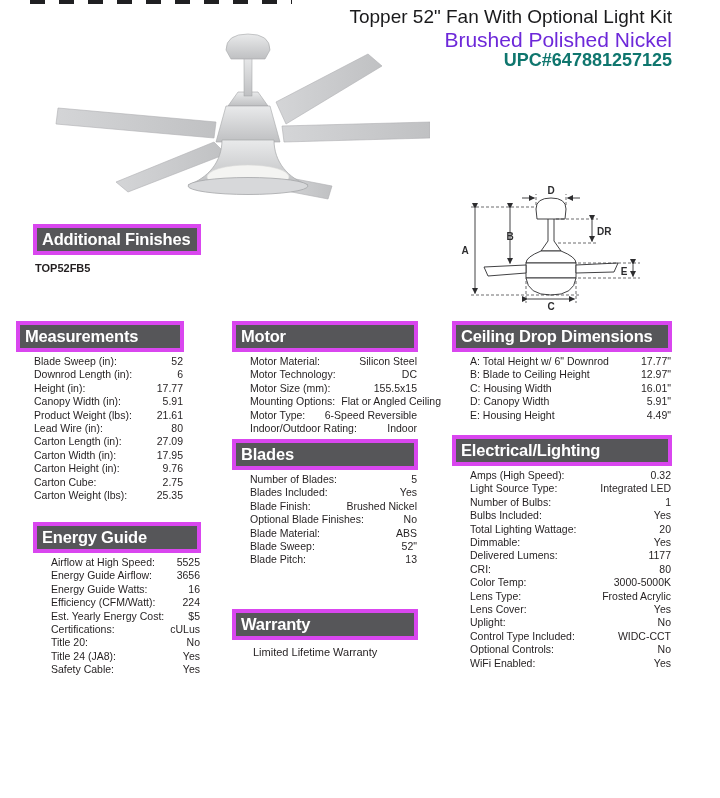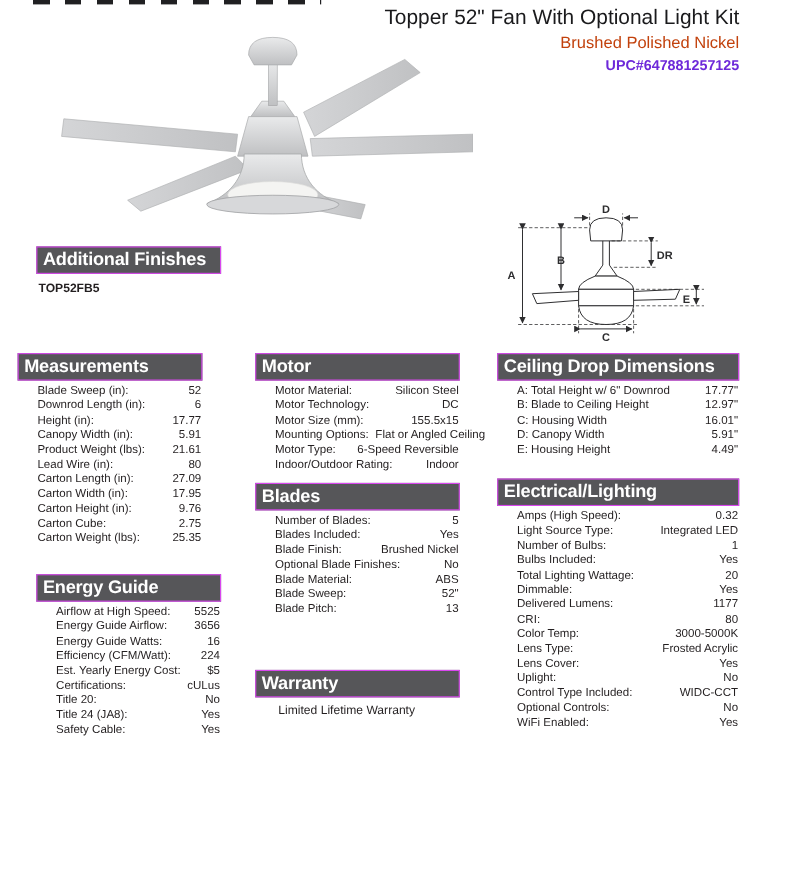--- a/index.html
+++ b/index.html
@@ -9,30 +9,30 @@
     font-family:"Liberation Sans", sans-serif;color:#231f20;
   }
   
   .logo-marks{
     position:absolute;left:30px;top:0;width:262px;height:4px;
     background:repeating-linear-gradient(to right,#202022 0 15px,transparent 15px 29px);
   }
   
   .titleblock{position:absolute;top:5px;right:48px;text-align:right;}
   .title{font-size:19px;line-height:23px;color:#1a1a1c;}
-  .subtitle{font-size:15px;line-height:19px;margin-top:2px;color:#c2410c;}
-  .upc{font-size:13px;line-height:16px;margin-top:3px;font-weight:bold;color:#6d28d9;}
+  .subtitle{font-size:21px;line-height:19px;margin-top:2px;color:#6d28d9;}
+  .upc{font-size:18px;line-height:16px;margin-top:3px;font-weight:bold;color:#0f766e;}
   
   .fan-img{position:absolute;left:30px;top:28px;width:400px;height:195px;}
   .diagram{position:absolute;left:458px;top:183px;width:218px;height:130px;}
   .diagram text{font-size:10px;font-weight:bold;fill:#2d2d2f;}
   
   .sec{position:absolute;}
   .sec-header{
-    background:#565659;border:1px solid #d946ef;color:#ffffff;
+    background:#565659;border:4px solid #d946ef;color:#ffffff;
     font-weight:bold;font-size:16.5px;line-height:19px;letter-spacing:-0.2px;
     padding:2px 5px;white-space:nowrap;overflow:hidden;
   }
   .rows{margin-top:3px;}
   .row{display:flex;justify-content:space-between;font-size:10.5px;line-height:13.4px;padding:0 1px 0 2px;}
   .row .lbl{white-space:nowrap;padding-left:16px;}
   .row .val{white-space:nowrap;text-align:left;padding-left:6px;}
   .model-line{font-weight:bold;font-size:11px;margin-top:7px;padding-left:2px;}
   .warranty-line{font-size:11px;margin-top:6px;padding-left:2px;margin-left:19px;}
   #sec-additional{left:33px;top:224px;width:168px;}

